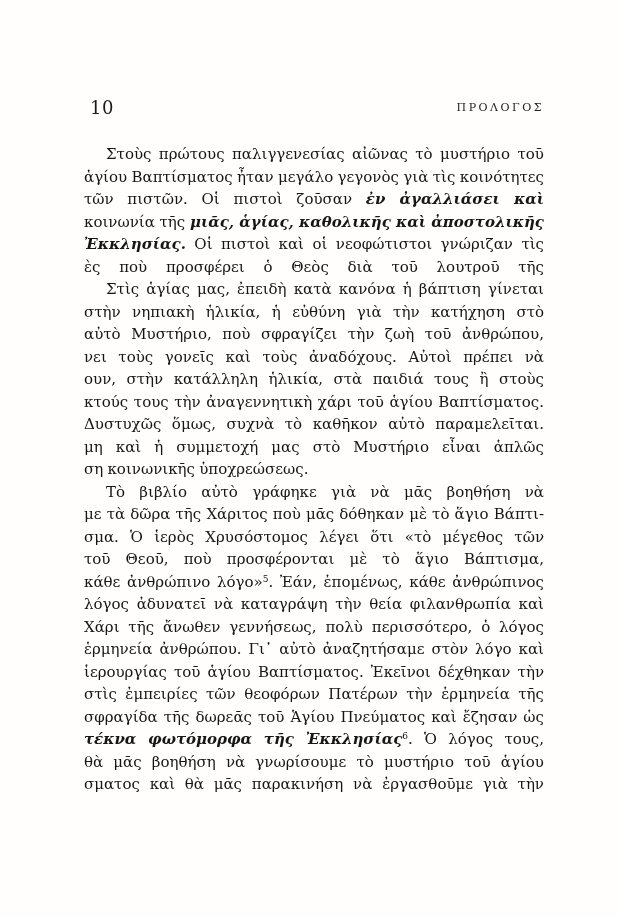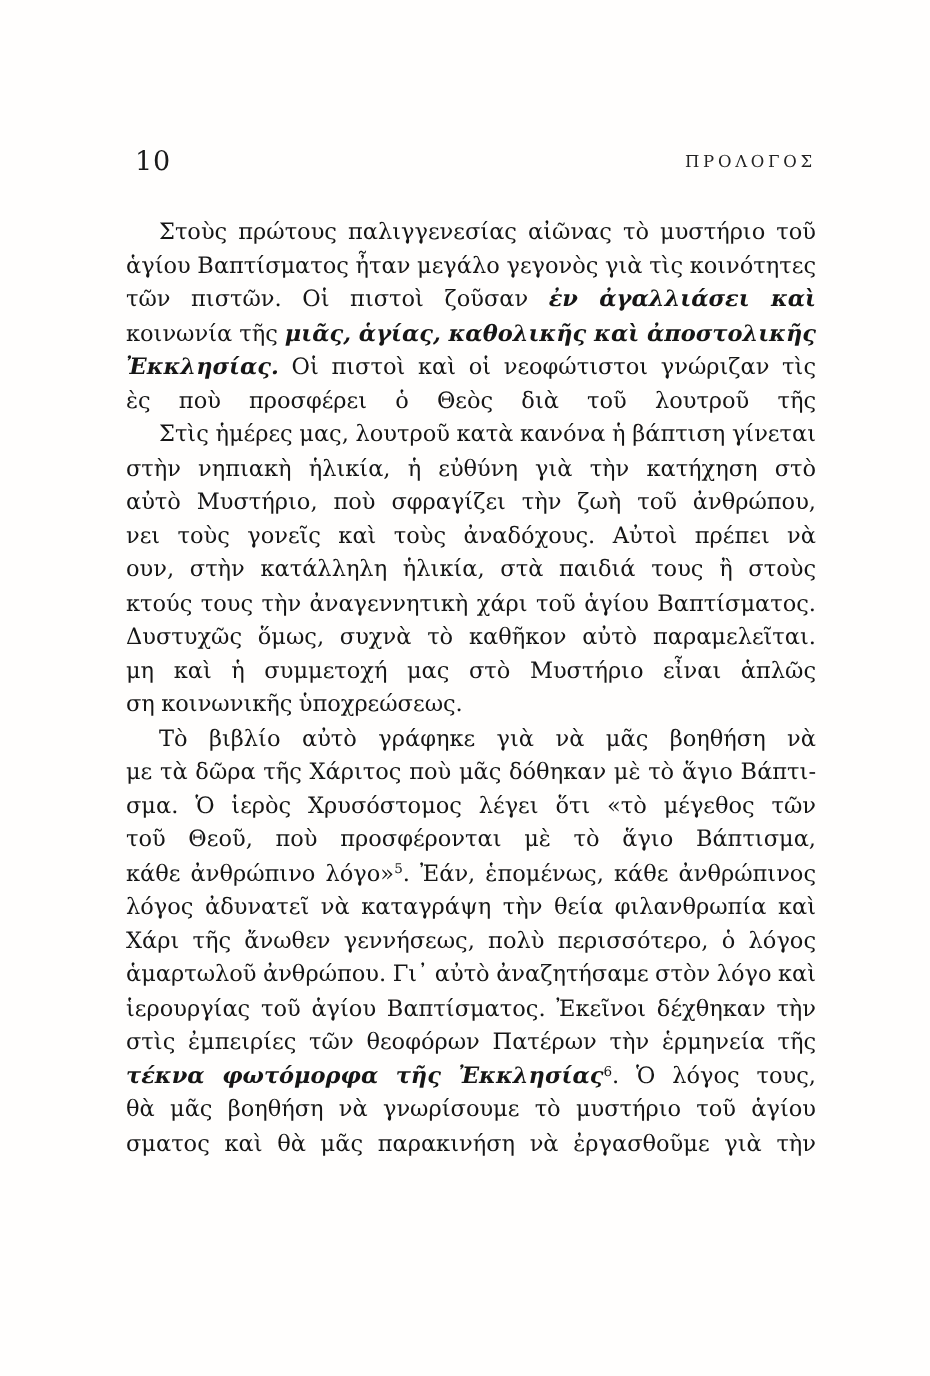--- a/index.html
+++ b/index.html
@@ -82,36 +82,37 @@
     <span class="page-number">10</span>
     <span class="head-title">ΠΡΟΛΟΓΟΣ</span>
   </div>
   <div class="body-text">
       <div class="line indent"><span>Στοὺς πρώτους παλιγγενεσίας αἰῶνας τὸ μυστήριο τοῦ</span></div>
       <div class="line"><span>ἁγίου Βαπτίσματος ἦταν μεγάλο γεγονὸς γιὰ τὶς κοινότητες</span></div>
       <div class="line"><span>τῶν πιστῶν. Οἱ πιστοὶ ζοῦσαν </span><span class="it">ἐν ἀγαλλιάσει καὶ ἀφελότητι</span></div>
       <div class="line"><span>κοινωνία τῆς </span><span class="it">μιᾶς, ἁγίας, καθολικῆς καὶ ἀποστολικῆς</span></div>
       <div class="line"><span class="it">Ἐκκλησίας.</span><span> Οἱ πιστοὶ καὶ οἱ νεοφώτιστοι γνώριζαν τὶς δωρε-</span></div>
       <div class="line"><span>ὲς ποὺ προσφέρει ὁ Θεὸς διὰ τοῦ λουτροῦ τῆς παλιγγενεσίας.</span></div>
-      <div class="line indent"><span>Στὶς ἡμέρες μας, λουτροῦ κατὰ κανόνα ἡ βάπτιση γίνεται</span></div>
+      <div class="line indent"><span>Στὶς ἁγίας μας, ἐπειδὴ κατὰ κανόνα ἡ βάπτιση γίνεται</span></div>
       <div class="line"><span>στὴν νηπιακὴ ἡλικία, ἡ εὐθύνη γιὰ τὴν κατήχηση στὸ σπουδαῖο</span></div>
       <div class="line"><span>αὐτὸ Μυστήριο, ποὺ σφραγίζει τὴν ζωὴ τοῦ ἀνθρώπου, βαρύ-</span></div>
       <div class="line"><span>νει τοὺς γονεῖς καὶ τοὺς ἀναδόχους. Αὐτοὶ πρέπει νὰ ἑρμηνεύ-</span></div>
       <div class="line"><span>ουν, στὴν κατάλληλη ἡλικία, στὰ παιδιά τους ἢ στοὺς ἀναδε-</span></div>
       <div class="line"><span>κτούς τους τὴν ἀναγεννητικὴ χάρι τοῦ ἁγίου Βαπτίσματος.</span></div>
       <div class="line"><span>Δυστυχῶς ὅμως, συχνὰ τὸ καθῆκον αὐτὸ παραμελεῖται. Ἀκό-</span></div>
       <div class="line"><span>μη καὶ ἡ συμμετοχή μας στὸ Μυστήριο εἶναι ἁπλῶς ἐκπλήρω-</span></div>
       <div class="line noja"><span>ση κοινωνικῆς ὑποχρεώσεως.</span></div>
       <div class="line indent"><span>Τὸ βιβλίο αὐτὸ γράφηκε γιὰ νὰ μᾶς βοηθήση νὰ γνωρίσου-</span></div>
       <div class="line"><span>με τὰ δῶρα τῆς Χάριτος ποὺ μᾶς δόθηκαν μὲ τὸ ἅγιο Βάπτι-</span></div>
       <div class="line"><span>σμα. Ὁ ἱερὸς Χρυσόστομος λέγει ὅτι «τὸ μέγεθος τῶν δωρεῶν</span></div>
       <div class="line"><span>τοῦ Θεοῦ, ποὺ προσφέρονται μὲ τὸ ἅγιο Βάπτισμα, ὑπερβαίνει</span></div>
       <div class="line"><span>κάθε ἀνθρώπινο λόγο»</span><sup>5</sup><span>. Ἐάν, ἑπομένως, κάθε ἀνθρώπινος</span></div>
       <div class="line"><span>λόγος ἀδυνατεῖ νὰ καταγράψη τὴν θεία φιλανθρωπία καὶ τὴν</span></div>
       <div class="line"><span>Χάρι τῆς ἄνωθεν γεννήσεως, πολὺ περισσότερο, ὁ λόγος ἑνὸς</span></div>
-      <div class="line"><span>ἁμαρτωλοῦ ἀνθρώπου. Γι᾽ αὐτὸ ἀναζητήσαμε στὸν λόγο καὶ</span></div>
+      <div class="line"><span>ἑρμηνεία ἀνθρώπου. Γι᾽ αὐτὸ ἀναζητήσαμε στὸν λόγο καὶ</span></div>
       <div class="line"><span>ἱερουργίας τοῦ ἁγίου Βαπτίσματος. Ἐκεῖνοι δέχθηκαν τὴν</span></div>
       <div class="line"><span>στὶς ἐμπειρίες τῶν θεοφόρων Πατέρων τὴν ἑρμηνεία τῆς</span></div>
+      <div class="line"><span>σφραγίδα τῆς δωρεᾶς τοῦ Ἁγίου Πνεύματος καὶ ἔζησαν ὡς</span></div>
       <div class="line"><span class="it">τέκνα φωτόμορφα τῆς Ἐκκλησίας</span><sup>6</sup><span>. Ὁ λόγος τους, ἑπομένως,</span></div>
       <div class="line"><span>θὰ μᾶς βοηθήση νὰ γνωρίσουμε τὸ μυστήριο τοῦ ἁγίου Βαπτί-</span></div>
       <div class="line"><span>σματος καὶ θὰ μᾶς παρακινήση νὰ ἐργασθοῦμε γιὰ τὴν ἀποκα-</span></div>
     </div>
 </div>
 
 </body></html>

